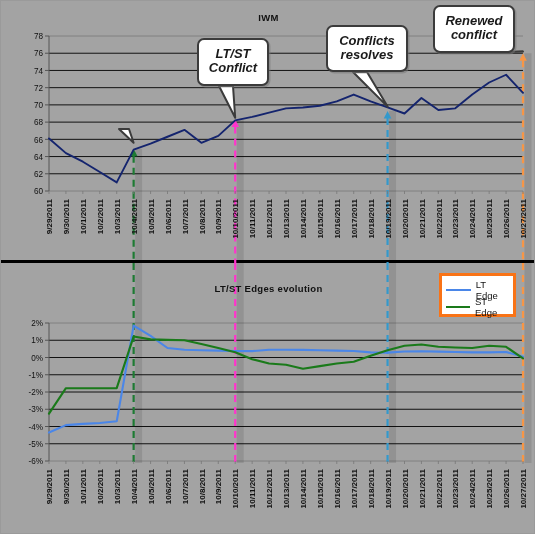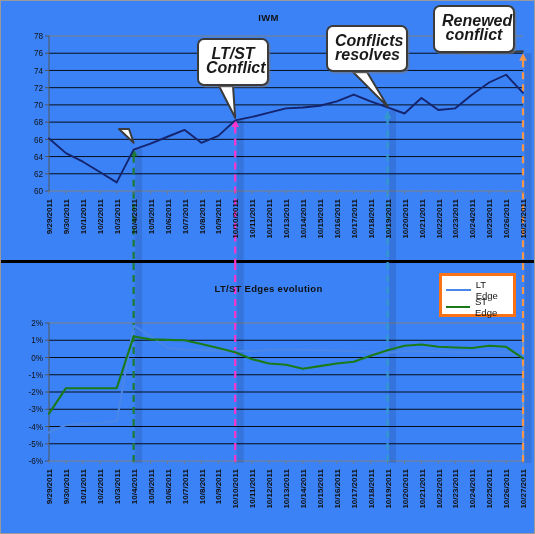--- a/index.html
+++ b/index.html
@@ -5,21 +5,21 @@
   html, body {
     margin: 0;
     padding: 0;
     background: #ffffff;
     font-family: "Liberation Sans", sans-serif;
   }
   #root {
     position: relative;
     width: 535px;
     height: 534px;
-    background: #3b82f6;
+    background: #a3a3a3;
     border: 1px solid #9a9a9a;
     box-sizing: border-box;
     overflow: hidden;
   }
   .panel {
     position: absolute;
     left: 0;
     width: 535px;
     box-sizing: border-box;
   }
@@ -46,21 +46,21 @@
 
   svg { display:block; }
 
   .callout {
     position: absolute;
     border: 2px solid #3b3b3b;
     border-radius: 7px;
     background: #ffffff;
     font-style: italic;
     font-weight: bold;
-    font-size: 16px;
+    font-size: 13px;
     color: #1a1a1a;
     text-align: center;
     line-height: 14px;
     padding: 4px 7px;
     box-sizing: border-box;
     box-shadow: 1.5px 1.5px 0 rgba(120,120,120,.55);
     z-index: 6;
   }
   #callout-buy { left: 98px; top: 102px; width: 48px; height: 26px; padding-top:5px;}
   #callout-ltst { left: 196px; top: 37px; width: 72px; height: 48px; padding-top:7px;}

